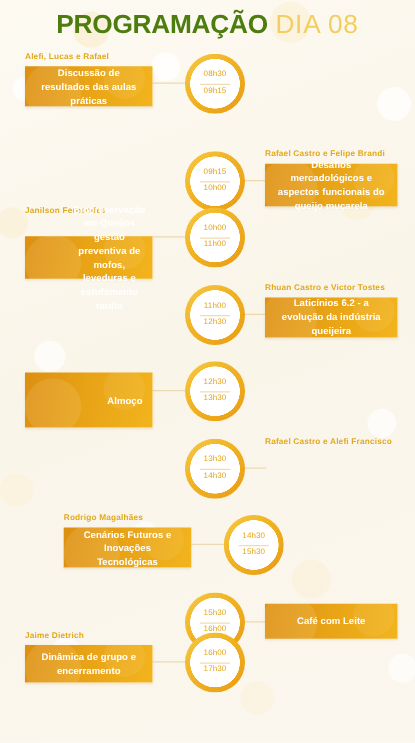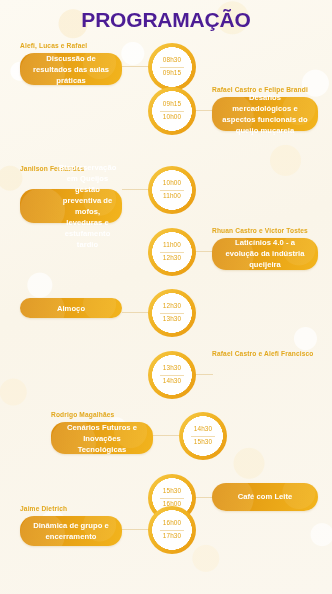--- a/index.html
+++ b/index.html
@@ -32,21 +32,21 @@
       radial-gradient(circle at 97% 90%, rgba(255,255,255,.65) 0 11px, rgba(0,0,0,0) 12px),
       linear-gradient(160deg,#fdfaf2 0%,#faf5e9 45%,#fbf7ee 100%);
     pointer-events:none;
   }
   #header{
     position:absolute;left:0;top:0;width:332px;height:40px;
     display:flex;align-items:center;justify-content:center;
     letter-spacing:.3px;
   }
   #header .t1{
-    font-size:21px;font-weight:bold;color:#4c1d95;
+    font-size:21px;font-weight:bold;color:#4d7c0f;
     letter-spacing:-.2px;
   }
   #header .t2{
     font-size:21px;font-weight:normal;color:#f2ce62;
     margin-left:6px;letter-spacing:.6px;
   }
   #rows{position:absolute;left:0;top:0;width:332px;height:594px;}
   .row{position:absolute;left:0;width:332px;height:56px;}
   
   .circle{
@@ -80,21 +80,20 @@
   .card{
     position:absolute;
     box-sizing:border-box;
     padding:6px 8px;
     color:#ffffff;
     text-align:center;
     font-size:7.6px;font-weight:bold;line-height:1.45;
     display:flex;align-items:center;justify-content:center;
     letter-spacing:.05px;
     box-shadow:0 1px 2px rgba(160,110,10,.16);
-    border-radius:14px;
   }
   .card.left{
     left:20px;width:102px;
     background:
       radial-gradient(circle at 22% 62%, rgba(255,255,255,.10) 0 22px, rgba(0,0,0,0) 23px),
       radial-gradient(circle at 78% 30%, rgba(255,255,255,.07) 0 16px, rgba(0,0,0,0) 17px),
       linear-gradient(100deg,#dd8f10 0%,#e8a316 48%,#f2b41d 100%);
   }
   .card.right{
     left:212px;width:106px;
@@ -111,38 +110,39 @@
   .speaker.left{left:20px;}
   .speaker.right{left:212px;}
 </style>
 </head>
 <body>
 
 <div id="texture"></div>
 
 <div id="header">
   <span class="t1">PROGRAMAÇÃO</span>
+  <span class="t2">DIA 08</span>
 </div>
 
 <div id="rows">
     <div class="row" style="top: 43px;">
       <div class="conn left"></div>
       <div class="circle">
         <div class="inner">
           <div class="t top">08h30</div>
           <div class="sep"></div>
           <div class="t bot">09h15</div>
         </div>
       </div>
       <div class="speaker left" style="top: -1px;">Alefi, Lucas e Rafael</div>
       <div class="card left" style="height: 32px; top: 10px;">
         <span>Discussão de resultados das aulas práticas</span>
       </div>
     </div>
-    <div class="row" style="top: 87px;">
+    <div class="row" style="top: 121px;">
       <div class="conn right"></div>
       <div class="circle">
         <div class="inner">
           <div class="t top">09h15</div>
           <div class="sep"></div>
           <div class="t bot">10h00</div>
         </div>
       </div>
       <div class="speaker right" style="top: -1px;">Rafael Castro e Felipe Brandi</div>
       <div class="card right" style="height: 34px; top: 10px;">
@@ -167,33 +167,33 @@
       <div class="conn right"></div>
       <div class="circle">
         <div class="inner">
           <div class="t top">11h00</div>
           <div class="sep"></div>
           <div class="t bot">12h30</div>
         </div>
       </div>
       <div class="speaker right" style="top: -1px;">Rhuan Castro e Victor Tostes</div>
       <div class="card right" style="height: 32px; top: 10px;">
-        <span>Laticínios 4.0 - a evolução da indústria queijeira</span>
+        <span>Laticínios 6.2 - a evolução da indústria queijeira</span>
       </div>
     </div>
     <div class="row" style="top: 289px;">
       <div class="conn left"></div>
       <div class="circle">
         <div class="inner">
           <div class="t top">12h30</div>
           <div class="sep"></div>
           <div class="t bot">13h30</div>
         </div>
       </div>
-      <div class="card left" style="height: 20px; top: 9px;">
+      <div class="card left" style="height: 44px; top: 9px; justify-content: flex-end;">
         <span>Almoço</span>
       </div>
     </div>
     <div class="row" style="top: 350.5px;">
       <div class="conn right"></div>
       <div class="circle">
         <div class="inner">
           <div class="t top">13h30</div>
           <div class="sep"></div>
           <div class="t bot">14h30</div>

